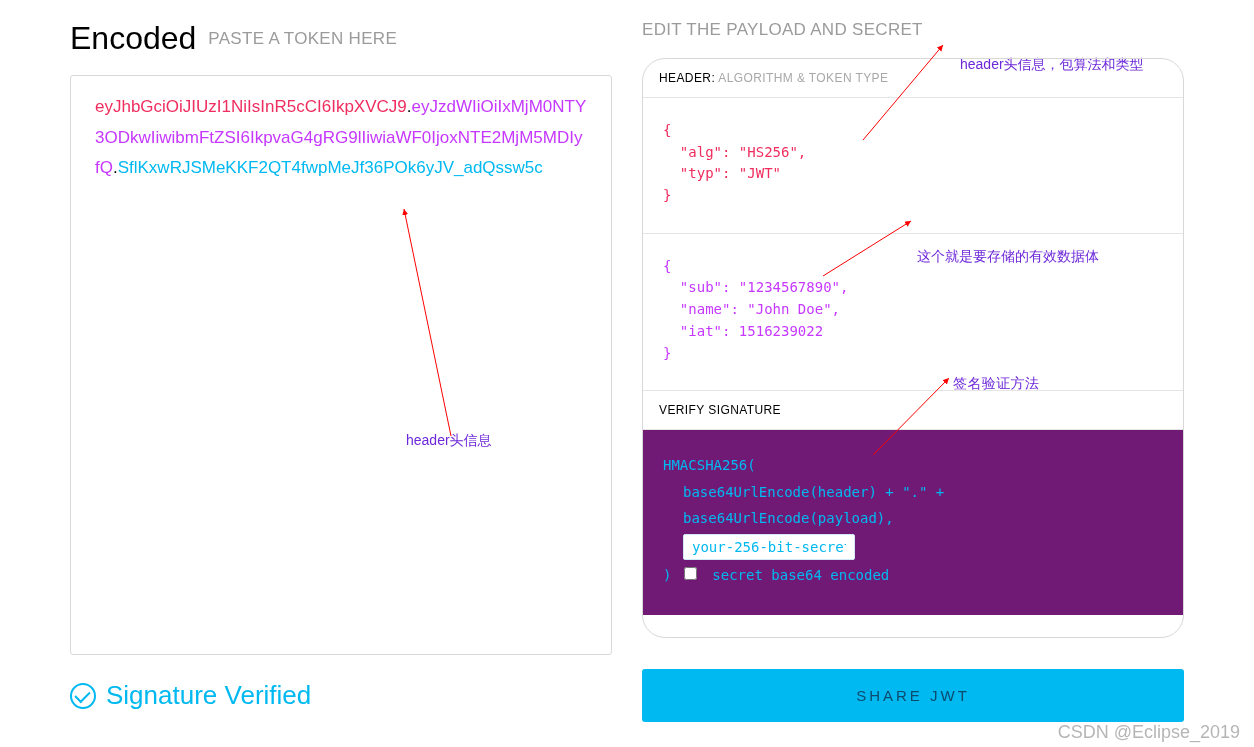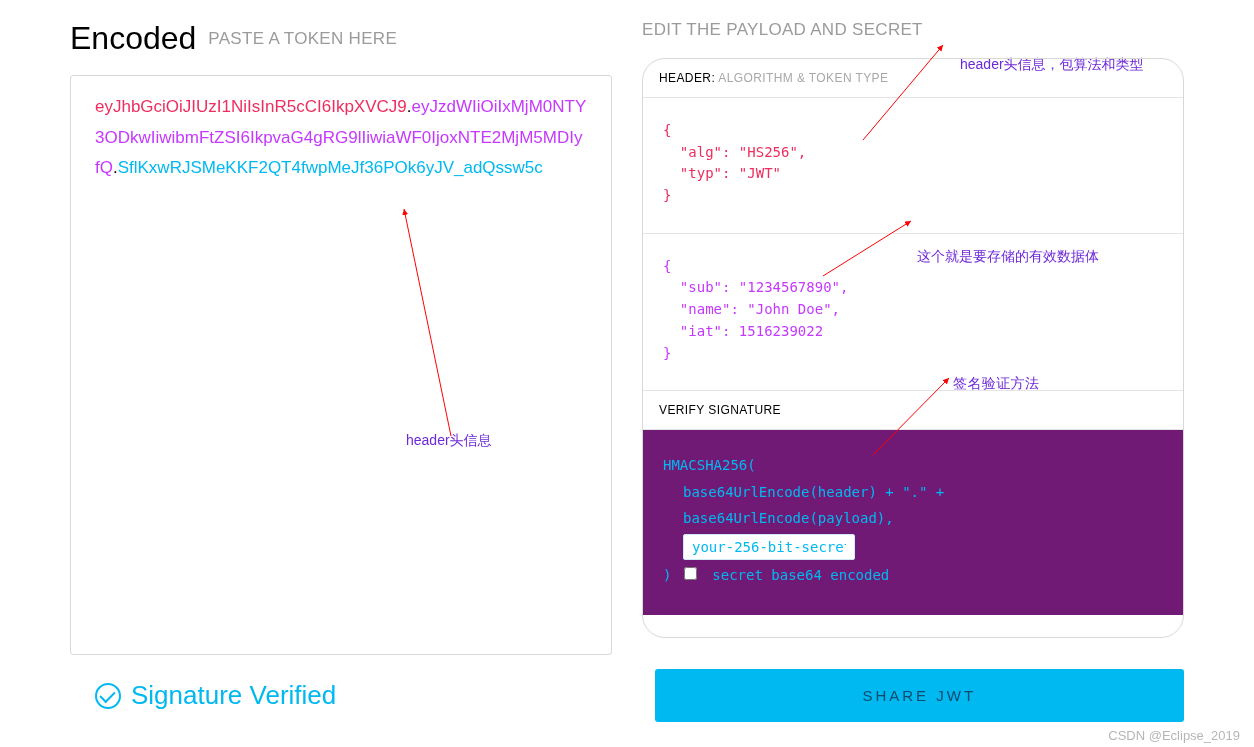--- a/index.html
+++ b/index.html
@@ -93,21 +93,20 @@
     margin: 2px 0;
   }
   .chk-row { display: inline; }
   .chk-label { color: #00b9f1; margin-left: 4px; }
 
   .footer {
     display: flex;
     padding: 14px 70px 0 70px;
     gap: 30px;
     align-items: center;
-    margin-left: 25px;
   }
   .sigver {
     flex: 1;
     display: flex;
     align-items: center;
     gap: 10px;
     color: #00b9f1;
     font-size: 26px;
   }
   .check-icon {
@@ -144,21 +143,21 @@
     font-size: 14px;
     white-space: nowrap;
     pointer-events: none;
   }
   svg.arrow { pointer-events: none; position: absolute; }
 
   .watermark {
     position: absolute;
     right: 14px;
     bottom: 4px;
-    font-size: 13px;
+    font-size: 18px;
     color: rgba(120,120,120,0.55);
   }
 </style>
 </head>
 <body>
 
 <div class="container">
 
   <div class="col">
     <div class="title-row">

